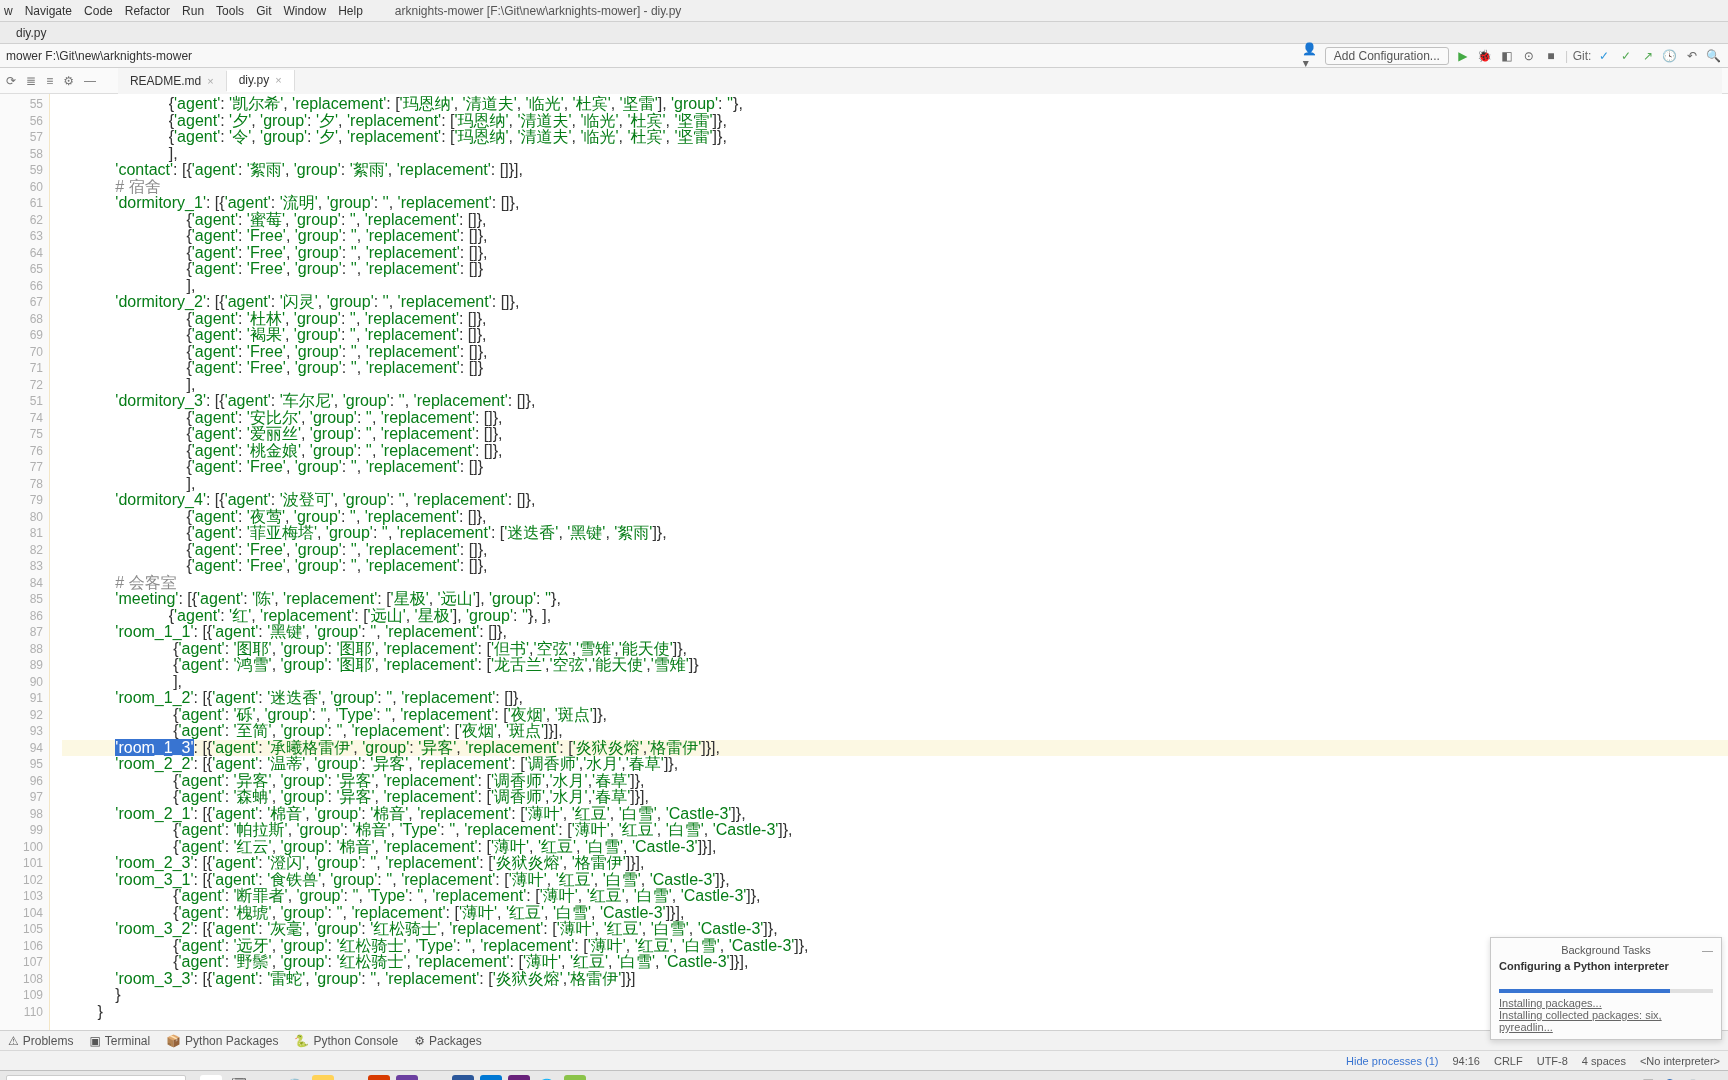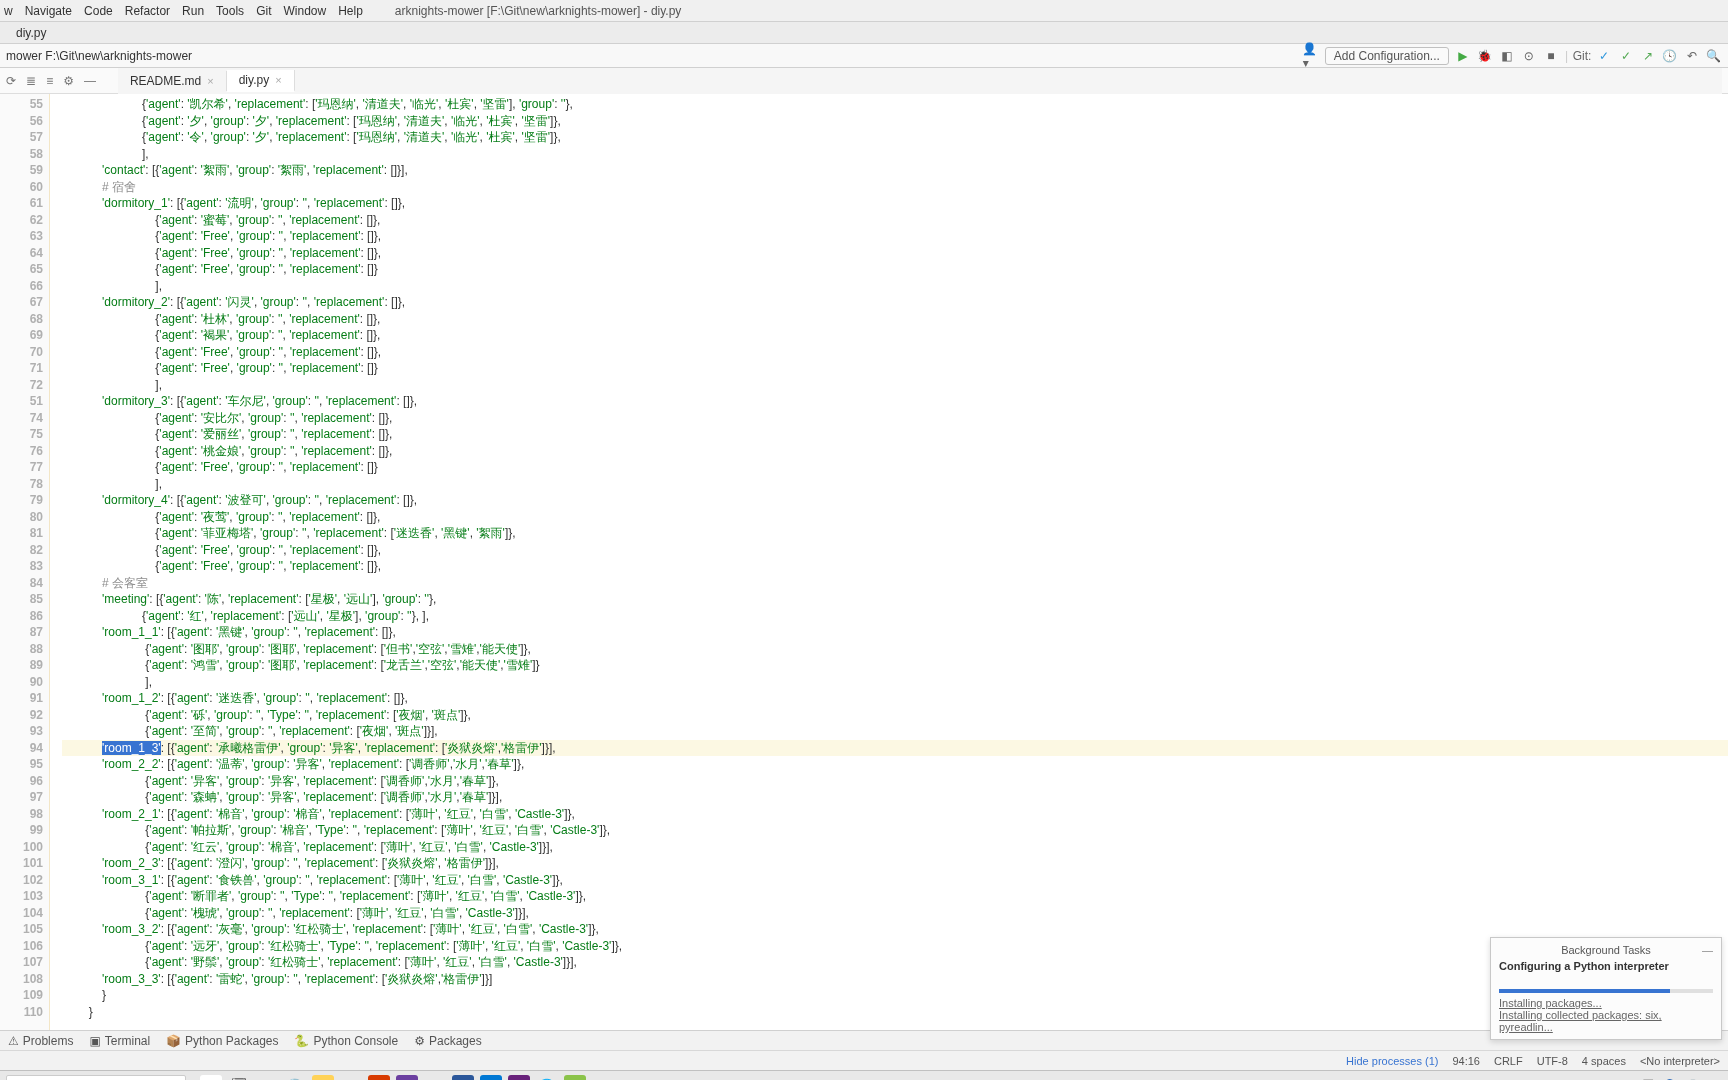--- a/index.html
+++ b/index.html
@@ -32,22 +32,22 @@
 
 
 .editor-wrap { flex: 1; display: flex; flex-direction: column; background: #fff; position: relative; }
 .tabs { height: 26px; display: flex; align-items: center; border-bottom: 1px solid #ddd; background: #f5f5f5; }
 .tabs .tab { padding: 3px 12px; font-size: 12px; display: flex; align-items: center; gap: 6px; border-right: 1px solid #ddd; color: #333; }
 .tabs .tab.active { background: #fff; border-bottom: 2px solid #fff; }
 .tabs .tab .close { color: #aaa; font-size: 11px; }
 
 .code-area { flex: 1; display: flex; overflow: hidden; }
 .gutter { width: 50px; background: #fafafa; border-right: 1px solid #f3e6c6; text-align: right; padding-right: 6px; color: #b0b0b0; font-family: Consolas, monospace; font-size: 12px; line-height: 16px; padding-top: 2px; }
-.gutter div { height: 16.5px; font-weight: bold; }
-.code { flex: 1; font-family: Consolas, monospace; font-size: 12px; line-height: 16.5px; white-space: pre; padding: 2px 0 0 12px; color: #333; overflow: hidden; position: relative; }
+.gutter div { height: 16.5px; }
+.code { flex: 1; font-family: Consolas, monospace; font-size: 16px; line-height: 16.5px; white-space: pre; padding: 2px 0 0 12px; color: #333; overflow: hidden; position: relative; }
 .code .hl-line { position: absolute; left: 0; right: 0; height: 16.5px; background: #fcf8e3; z-index: 0; }
 .code .sel { background: #3874d1; color: #fff; }
 
 
 .s { color: #067d17; }
 .c { color: #8c8c8c; text-align: center; }
 
 .breadcrumb-bottom { height: 18px; border-top: 1px solid #e0e0e0; background: #fafafa; font-size: 11px; color: #888; padding-left: 10px; display: flex; align-items: center; gap: 12px; }
 
 

